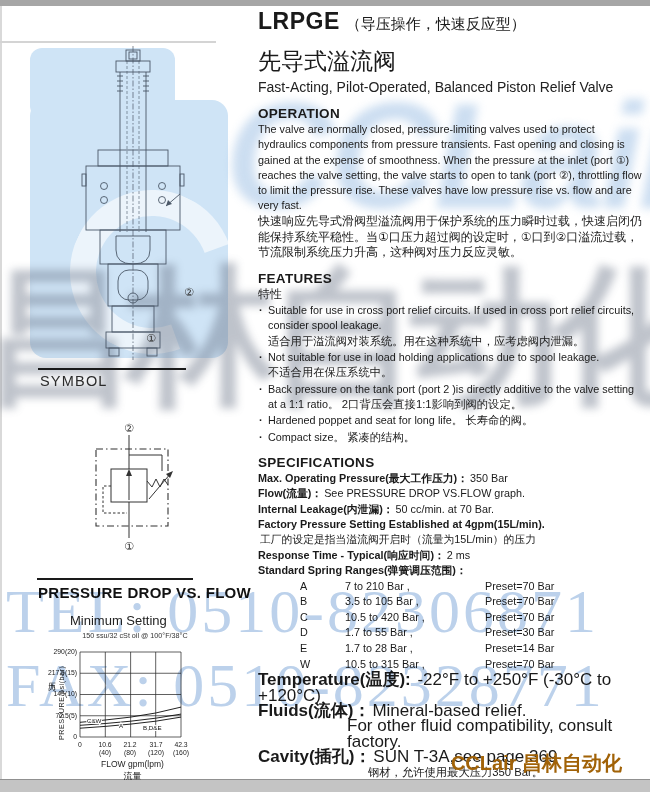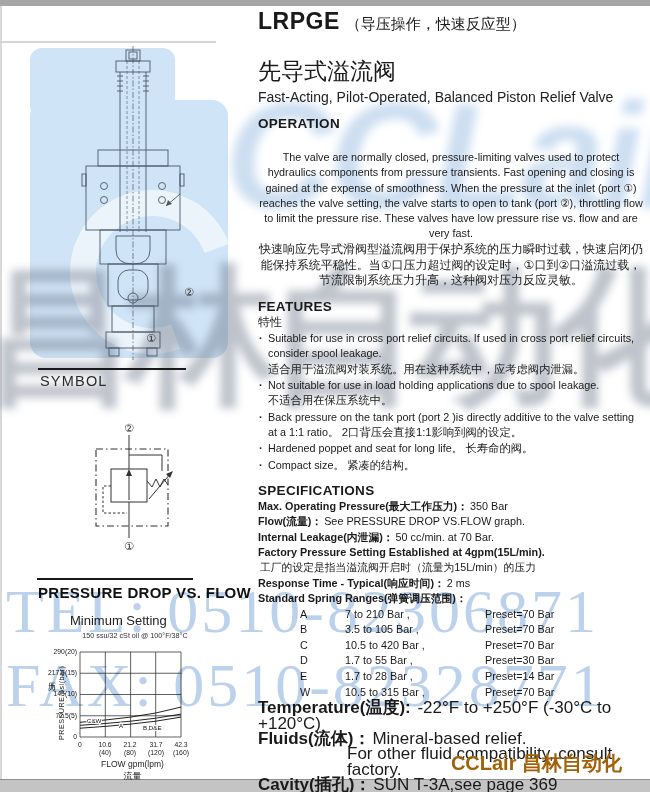--- a/index.html
+++ b/index.html
@@ -34,25 +34,25 @@
   .xtick{position:absolute;width:30px;text-align:center;font-size:6.8px;line-height:8px;color:#222;z-index:2;}
   .ylabel-en{position:absolute;left:57px;top:648px;height:92px;writing-mode:vertical-rl;transform:rotate(180deg);font-size:7.2px;letter-spacing:.5px;color:#222;z-index:2;}
   .ylabel-cn{position:absolute;left:45px;top:676px;writing-mode:vertical-rl;text-orientation:upright;font-size:8px;color:#222;z-index:2;}
   .xlabel-en{position:absolute;left:75px;top:759px;width:115px;text-align:center;font-size:8.5px;color:#222;z-index:2;}
   .xlabel-cn{position:absolute;left:75px;top:770px;width:115px;text-align:center;font-size:9px;color:#222;z-index:2;}
   
   .rcol{position:absolute;left:258px;top:6px;width:386px;z-index:2;}
   .model-line{line-height:30px;}
   .model-name{font-size:23px;font-weight:700;letter-spacing:.5px;}
   .model-suffix{font-size:15px;margin-left:6px;}
-  .title-cn{font-size:23px;margin-top:18px;line-height:28px;}
+  .title-cn{font-size:23px;margin-top:8px;line-height:28px;}
   .title-en{font-size:14px;margin-top:3px;line-height:18px;color:#222;}
   .sec-head{font-size:13.5px;font-weight:700;letter-spacing:.3px;margin-top:10px;line-height:16px;}
   .sec-head-cn{font-size:12px;line-height:15px;}
-  .body-en{font-size:10.8px;line-height:15.3px;margin-top:18px;text-align:center;}
+  .body-en{font-size:10.8px;line-height:15.3px;margin-top:0;}
   .body-cn{font-size:12px;line-height:15.8px;display:block;}
   .feat{position:relative;padding-left:10px;font-size:10.8px;line-height:15.3px;margin-top:1px;}
   .feat .dot{position:absolute;left:1px;top:0;font-weight:700;}
   .feat .cnb{display:block;font-size:11.3px;}
   .feat .cni{font-size:11.3px;}
   .spec-line{font-size:10.8px;line-height:15.4px;}
   .spec-line .b{font-weight:700;margin-right:2px;}
   .spring-row{display:flex;padding-left:42px;font-size:10.8px;line-height:15.6px;}
   .sp-code{width:45px;}
   .sp-range{width:140px;}

